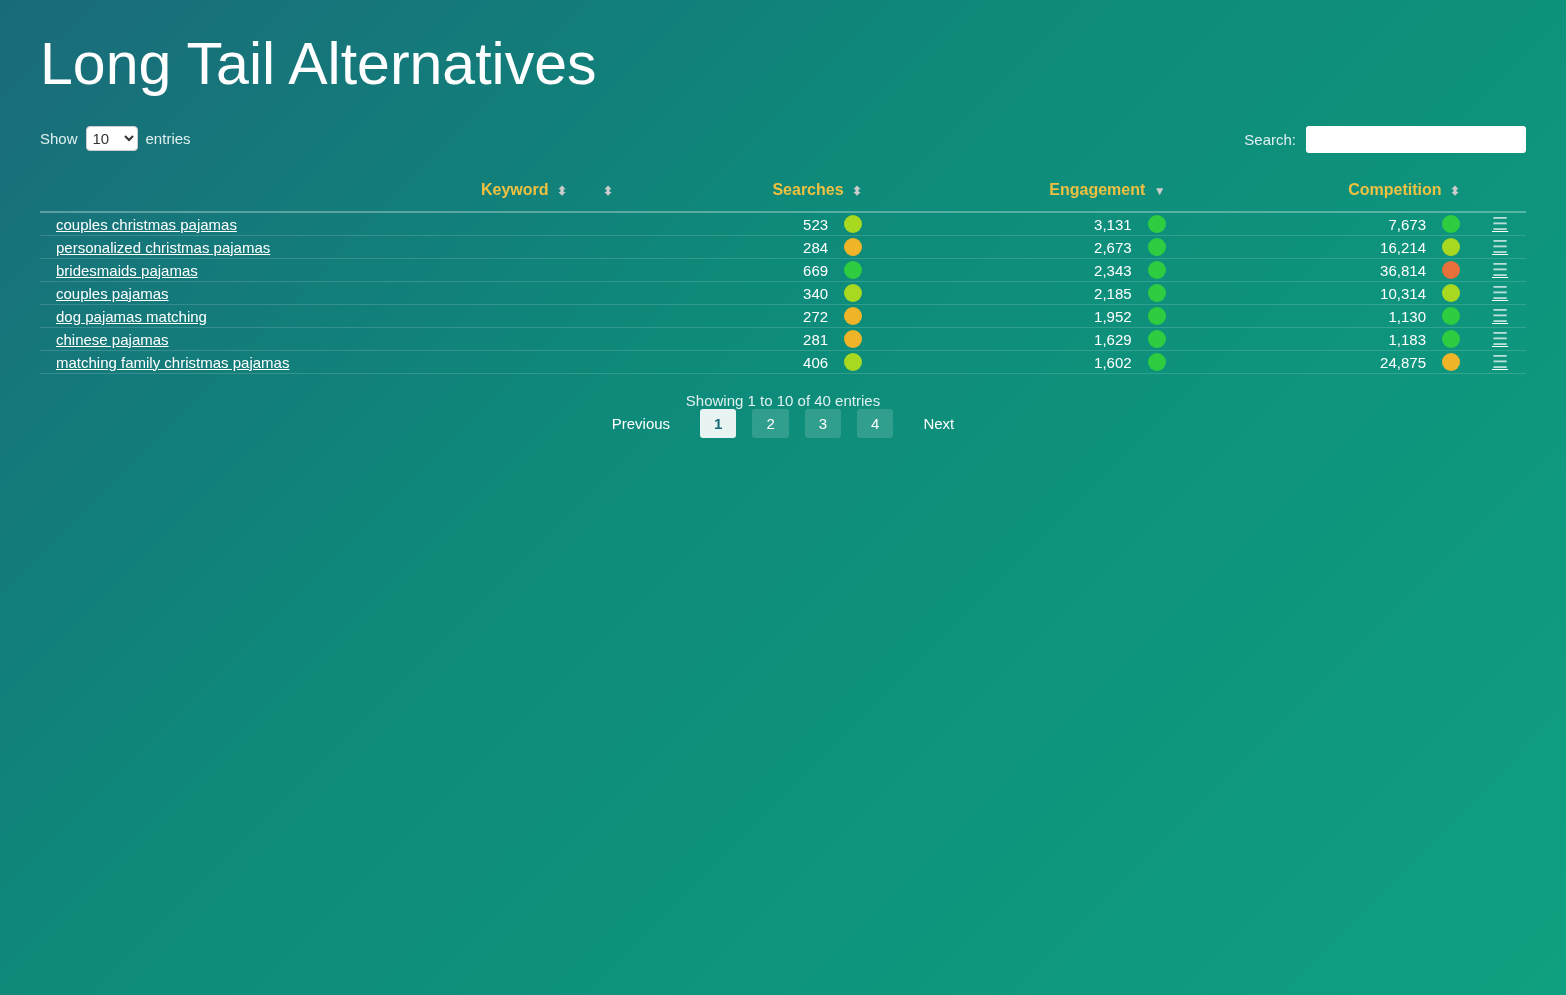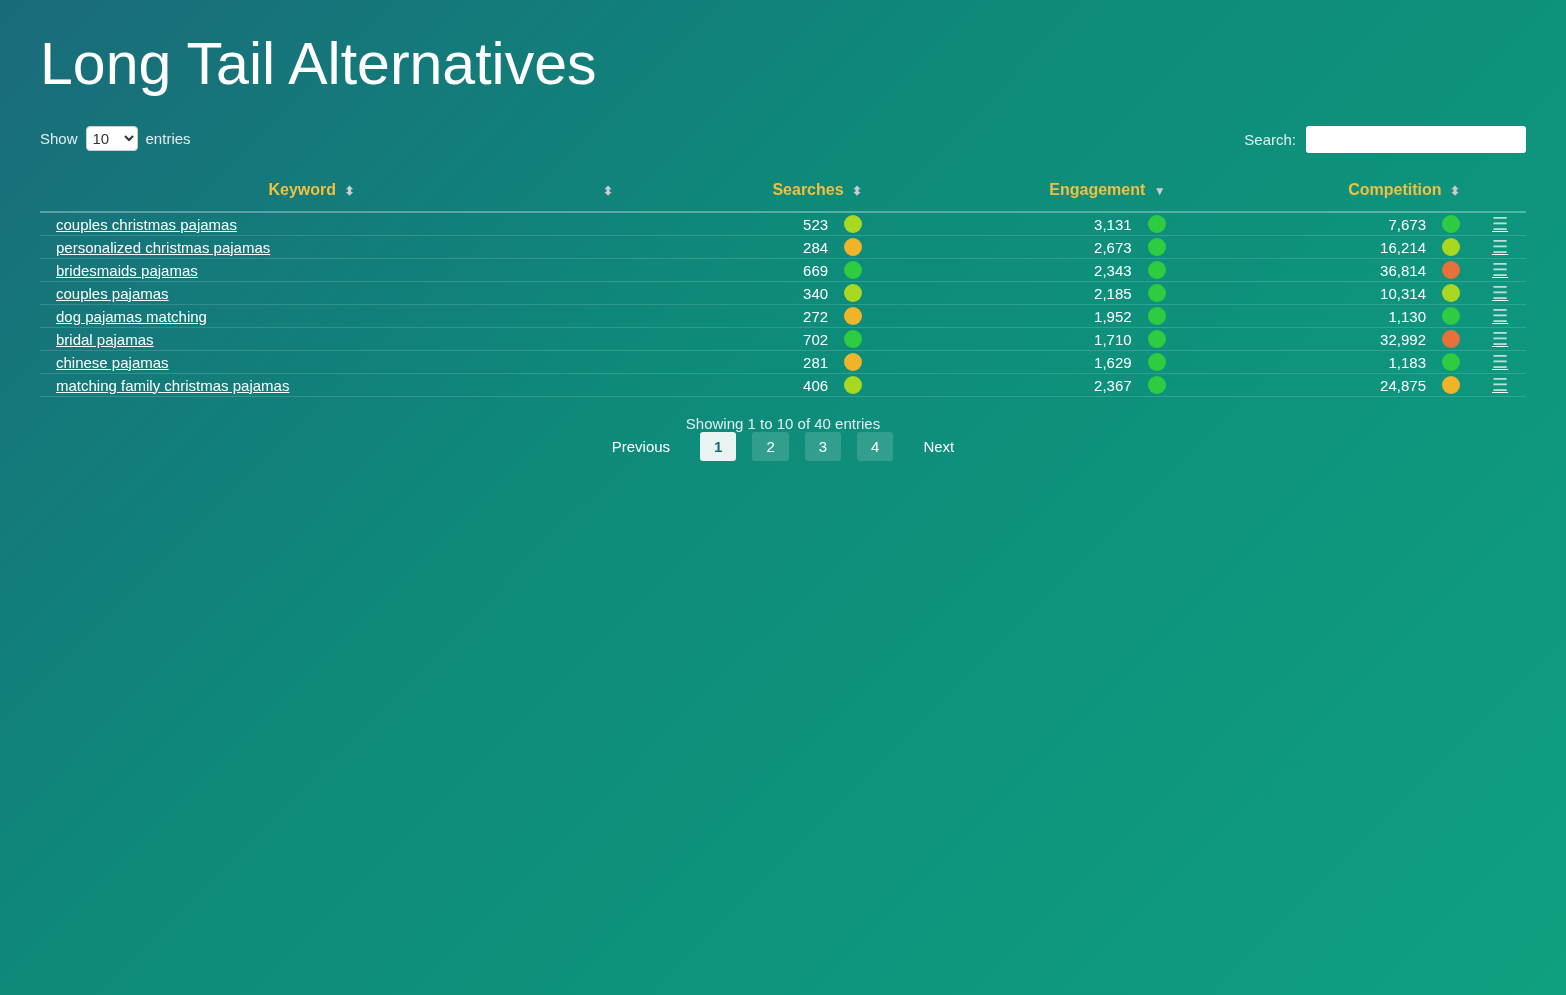--- a/index.html
+++ b/index.html
@@ -64,21 +64,21 @@
     }
 
     table {
       width: 100%;
       border-collapse: collapse;
       font-size: 15px;
     }
 
     thead tr th {
       padding: 12px 16px;
-      text-align: center;
+      text-align: right;
       color: #f0c040;
       font-weight: 600;
       font-size: 16px;
       border-bottom: 2px solid rgba(255,255,255,0.3);
       cursor: pointer;
       white-space: nowrap;
     }
 
     thead tr th .sort-icon {
       display: inline-block;
@@ -355,45 +355,20 @@
         <span class="cell-value">
           <span>1,130</span>
           <span class="dot dot-green-dark"></span>
         </span>
       </td>
       <td class="col-actions">
         <span class="actions-icon">☰</span>
       </td>
     </tr>
       <tr>
-      <td class="col-keyword">bridal pajamas</td>
-      <td></td>
-      <td class="col-searches">
-        <span class="cell-value">
-          <span>702</span>
-          <span class="dot dot-green-dark"></span>
-        </span>
-      </td>
-      <td class="col-engagement">
-        <span class="cell-value">
-          <span>1,710</span>
-          <span class="dot dot-green-dark"></span>
-        </span>
-      </td>
-      <td class="col-competition">
-        <span class="cell-value">
-          <span>32,992</span>
-          <span class="dot dot-orange"></span>
-        </span>
-      </td>
-      <td class="col-actions">
-        <span class="actions-icon">☰</span>
-      </td>
-    </tr>
-      <tr>
       <td class="col-keyword">chinese pajamas</td>
       <td></td>
       <td class="col-searches">
         <span class="cell-value">
           <span>281</span>
           <span class="dot dot-yellow"></span>
         </span>
       </td>
       <td class="col-engagement">
         <span class="cell-value">
@@ -415,21 +390,21 @@
       <td class="col-keyword">matching family christmas pajamas</td>
       <td></td>
       <td class="col-searches">
         <span class="cell-value">
           <span>406</span>
           <span class="dot dot-lime"></span>
         </span>
       </td>
       <td class="col-engagement">
         <span class="cell-value">
-          <span>2,367</span>
+          <span>1,602</span>
           <span class="dot dot-green-dark"></span>
         </span>
       </td>
       <td class="col-competition">
         <span class="cell-value">
           <span>24,875</span>
           <span class="dot dot-yellow"></span>
         </span>
       </td>
       <td class="col-actions">

